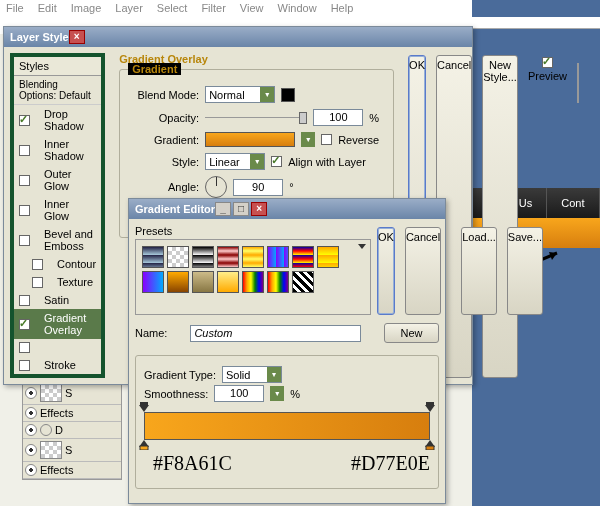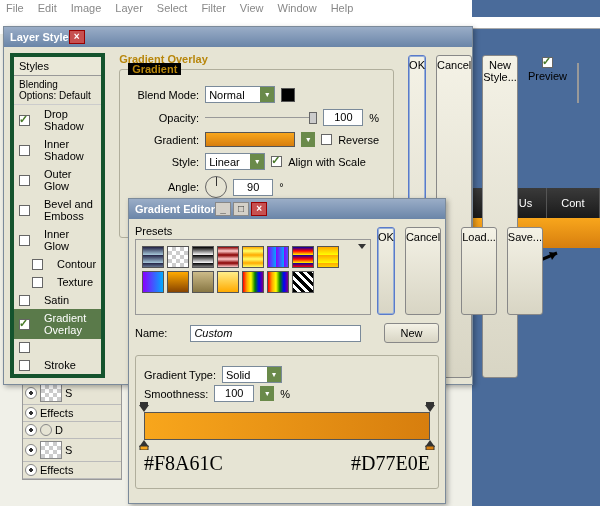--- a/index.html
+++ b/index.html
@@ -27,21 +27,21 @@
 .chk{width:11px;height:11px;border:1px solid #666;background:#fff;display:inline-block;position:relative;flex-shrink:0}
 .chk.on::after{content:"✓";position:absolute;top:-3px;left:-1px;color:#4a7a2a;font-size:11px;font-weight:bold}
 .settings-col{flex:1;padding:0 8px}
 .grp-title{color:#b8860b;font-weight:bold;margin-bottom:4px}
 .fieldset{border:1px solid #b0ae9c;border-radius:3px;padding:10px;margin-top:4px;position:relative}
 .fieldset .legend{position:absolute;top:-7px;left:8px;background:#000000;padding:0 4px;color:#b8860b;font-weight:bold}
 .row{display:flex;align-items:center;margin:6px 4px;gap:6px}
 .row label{width:65px;text-align:right}
 .select{background:#fff;border:1px solid #7a8a9a;padding:1px 3px;height:17px;display:flex;align-items:center;position:relative;min-width:60px}
 .select .arr{position:absolute;right:0;top:0;width:14px;height:15px;background:#6a8a4a;display:flex;align-items:center;justify-content:center;color:#fff;font-size:8px}
-.input{background:#fff;border:1px solid #7a8a9a;padding:1px 3px;height:17px;width:40px;text-align:center}
+.input{background:#fff;border:1px solid #7a8a9a;padding:1px 3px;height:17px;width:50px;text-align:center}
 .gradbar{width:90px;height:15px;background:linear-gradient(#f8a61c,#d77e0e);border:1px solid #555}
 .gradbar.big{width:286px;height:28px;background:linear-gradient(90deg,#f8a61c,#d77e0e)}
 .btn-col{width:70px;display:flex;gap:10px;padding-top:2px}
 .btn{background:linear-gradient(#f4f2e6,#d8d5c4);border:1px solid #888;border-radius:3px;padding:3px 0;text-align:center;cursor:pointer}
 .btn.focus{border:1px solid #5a7aca;box-shadow:0 0 0 1px #96b0d8 inset}
 .swatch-prev{width:40px;height:40px;background:linear-gradient(#f8a61c,#d77e0e);border:1px solid #999;margin:8px auto;box-shadow:inset 0 0 0 1px #fff}
 .presets{border:1px solid #999;background:#e6e4d4;padding:6px;height:76px;position:relative}
 .presets .tri{position:absolute;right:4px;top:4px;width:0;height:0;border-left:4px solid transparent;border-right:4px solid transparent;border-top:5px solid #333}
 .sw-row{display:flex;gap:3px;margin-bottom:3px}
 .sw{width:22px;height:22px;border:1px solid #555;cursor:pointer}
@@ -128,25 +128,25 @@
           <div class="style-item">
             <span class="chk"></span>
             <span>Inner Shadow</span>
           </div>
           <div class="style-item">
             <span class="chk"></span>
             <span>Outer Glow</span>
           </div>
           <div class="style-item">
             <span class="chk"></span>
+            <span>Inner Glow</span>
+          </div>
+          <div class="style-item">
+            <span class="chk"></span>
             <span>Bevel and Emboss</span>
-          </div>
-          <div class="style-item">
-            <span class="chk"></span>
-            <span>Inner Glow</span>
           </div>
           <div class="style-item sub">
             <span class="chk"></span>
             <span>Contour</span>
           </div>
           <div class="style-item sub">
             <span class="chk"></span>
             <span>Texture</span>
           </div>
           <div class="style-item">
@@ -191,21 +191,21 @@
           <span class="chk"></span>
           <span>Reverse</span>
         </div>
         <div class="row">
             <label>Style:</label>
           <div class="select" style="width:60px">
               <span>Linear</span>
               <span class="arr">▾</span>
             </div>
           <span class="chk on"></span>
-          <span>Align with Scale</span>
+          <span>Align with Layer</span>
         </div>
         <div class="row">
             <label>Angle:</label>
           <div class="anglew"></div>
           <div class="input">90</div>
           <span>°</span>
         </div>
         <div class="row">
             <label>Scale:</label>
           <div class="slider-track"></div>
@@ -300,20 +300,20 @@
           <div class="gradbar big"></div>
           <svg style="position:absolute;bottom:-10px;left:-5px" width="10" height="10">
               <polygon points="5,0 0,7 10,7" fill="#333"></polygon>
               <rect x="1" y="6" width="8" height="4" fill="#f8a61c" stroke="#333"></rect>
             </svg>
           <svg style="position:absolute;bottom:-10px;right:-5px" width="10" height="10">
               <polygon points="5,0 0,7 10,7" fill="#333"></polygon>
               <rect x="1" y="6" width="8" height="4" fill="#d77e0e" stroke="#333"></rect>
             </svg>
         </div>
-        <div class="hex" style="left:0;top:40px">#F8A61C</div>
+        <div class="hex" style="left:9px;top:40px">#F8A61C</div>
         <div class="hex" style="right:0;top:40px">#D77E0E</div>
         <div style="height:36px"></div>
 
       </div>
     </div>
   </div>
 </div>
 
 </body></html>

